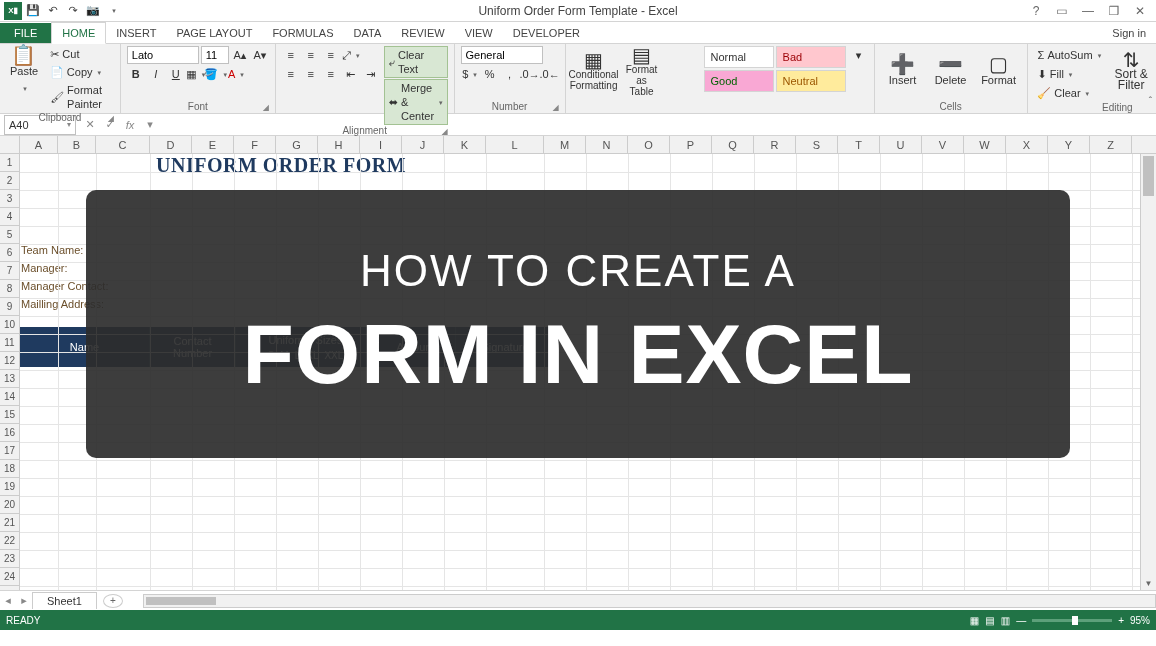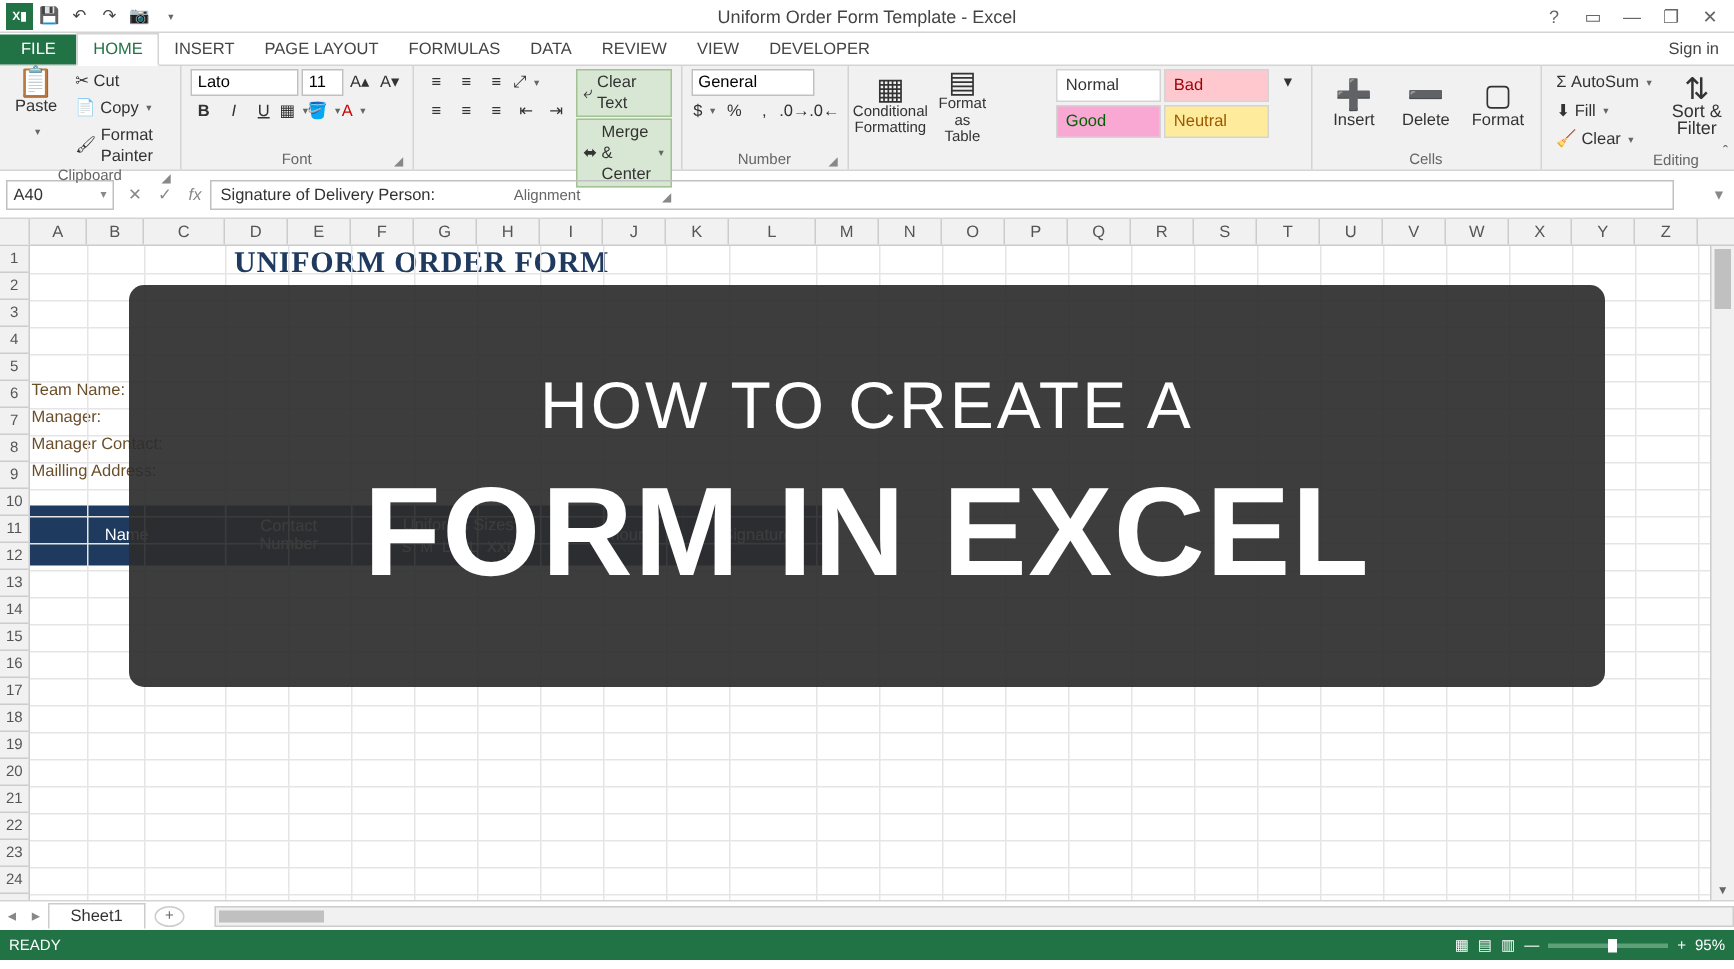--- a/index.html
+++ b/index.html
@@ -42,21 +42,21 @@
 .swatch.normal { background: #fff; }
 .swatch.bad { background: #ffc7ce; color: #9c0006; }
 .swatch.good { background: #f9a8d4; color: #006100; }
 .swatch.neutral { background: #ffeb9c; color: #9c5700; }
 .wrap-text { background: #d8e7d3; border: 1px solid #a3c293; padding: 1px 4px; }
 .merge-center { background: #d8e7d3; border: 1px solid #a3c293; padding: 1px 4px; }
 
 .ribbon-collapse { position: absolute; right: 4px; top: 96px; font-size: 10px; color: #666; }
 
 
-.name-formula { height: 32px; display: flex; align-items: center; border-bottom: 1px solid #d4d4d4; background: #fff; }
+.name-formula { height: 22px; display: flex; align-items: center; border-bottom: 1px solid #d4d4d4; background: #fff; }
 .name-box { width: 72px; height: 20px; border: 1px solid #c0c0c0; margin: 0 4px; padding: 0 4px; display: flex; align-items: center; font-size: 11px; }
 .name-box .dd { margin-left: auto; font-size: 8px; color: #888; }
 .formula-btn { width: 20px; height: 20px; display: flex; align-items: center; justify-content: center; color: #888; }
 .formula-input { flex: 1; height: 20px; border: 1px solid #c0c0c0; margin-right: 20px; padding: 0 6px; display: flex; align-items: center; font-size: 11px; }
 
 
 .sheet { position: relative; height: 454px; overflow: hidden; }
 .col-headers { height: 18px; background: #f1f1f1; display: flex; border-bottom: 1px solid #ccc; }
 .corner { width: 20px; border-right: 1px solid #ccc; background: #f1f1f1; }
 .colh { border-right: 1px solid #ccc; display: flex; align-items: center; justify-content: center; font-size: 11px; color: #555; }
@@ -302,23 +302,20 @@
 <div class="ribbon-collapse">ˆ</div>
 
 <div class="name-formula">
   <div class="name-box">
       <span>A40</span>
       <span class="dd">▾</span>
     </div>
   <div class="formula-btn">✕</div>
   <div class="formula-btn">✓</div>
   <div class="formula-btn" style="font-style:italic">fx</div>
-  <div class="formula-input">
-      <span>Signature of Delivery Person:</span>
-    </div>
   <div class="formula-btn">▾</div>
 </div>
 
 <div class="sheet">
   <div class="col-headers">
     <div class="corner"></div>
     <div id="colh-container" style="display:flex">
         <div class="colh" style="width: 38px;">A</div>
         <div class="colh" style="width: 38px;">B</div>
         <div class="colh" style="width: 54px;">C</div>

